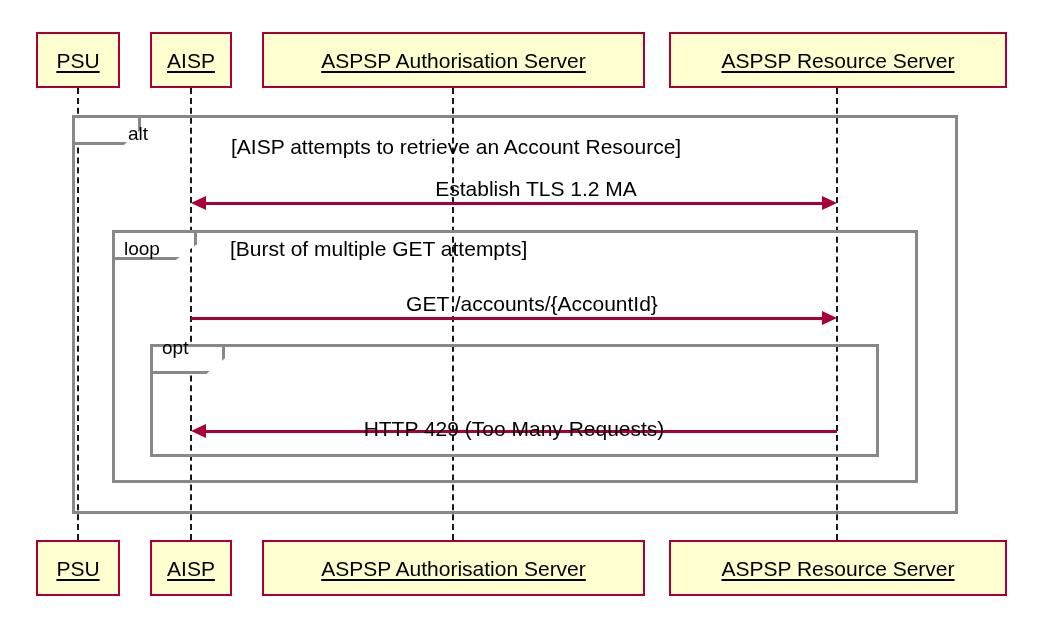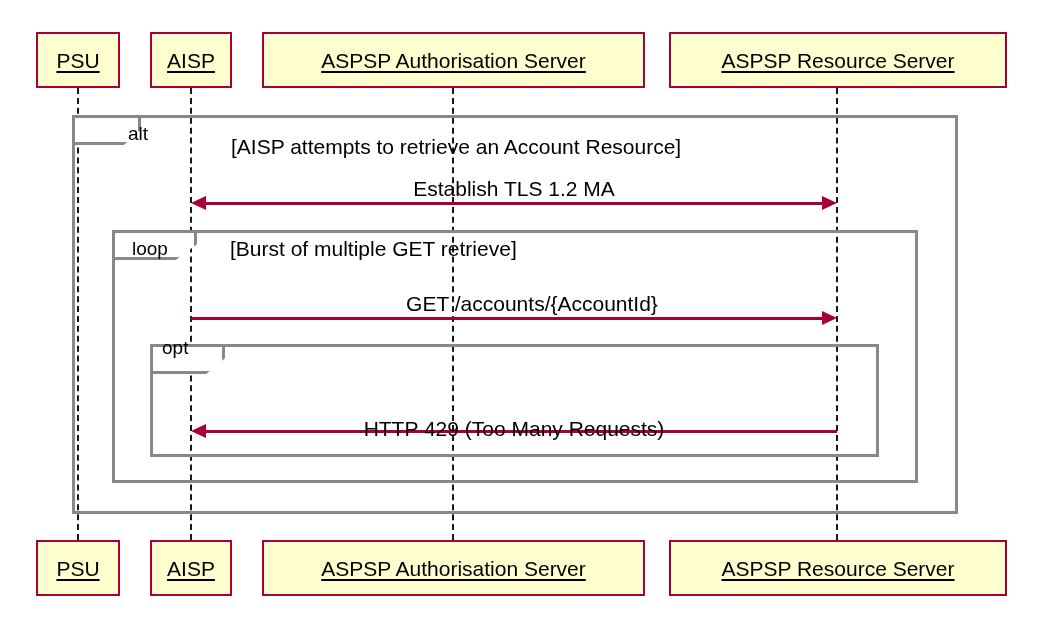--- a/index.html
+++ b/index.html
@@ -137,32 +137,32 @@
       </div>
     </div>
 
   <div id="fragments-layer">
       <div class="fragment" style="left: 72px; top: 115px; width: 886px; height: 399px;"></div>
       <div class="fragment-tab" style="left: 75px; top: 118px; width: 66px;"></div>
       <div class="fragment-tab-label" style="left: 84px; top: 124px; margin-left: 44px;">alt</div>
       <div class="fragment-condition" style="left: 186px; top: 136px; margin-left: 45px;">[AISP attempts to retrieve an Account Resource]</div>
       <div class="fragment" style="left: 112px; top: 230px; width: 806px; height: 253px;"></div>
       <div class="fragment-tab" style="left: 115px; top: 233px; width: 82px;"></div>
-      <div class="fragment-tab-label" style="left: 132px; top: 239px;">loop</div>
-      <div class="fragment-condition" style="left: 230px; top: 238px;">[Burst of multiple GET retrieve]</div>
+      <div class="fragment-tab-label" style="left: 124px; top: 239px;">loop</div>
+      <div class="fragment-condition" style="left: 230px; top: 238px;">[Burst of multiple GET attempts]</div>
       <div class="fragment" style="left: 150px; top: 344px; width: 729px; height: 113px;"></div>
       <div class="fragment-tab" style="left: 153px; top: 347px; width: 72px;"></div>
       <div class="fragment-tab-label" style="left: 162px; top: 338px;">opt</div>
     </div>
 
   <div id="messages-layer">
       <div class="message-line" style="left: 204px; top: 202px; width: 620px;"></div>
       <div class="arrowhead right" style="left: 822px; top: 196px;"></div>
       <div class="arrowhead left" style="left: 191px; top: 196px;"></div>
-      <div class="message-label" style="left: 514px; top: 178px;">Establish TLS 1.2 MA</div>
+      <div class="message-label" style="left: 536px; top: 178px;">Establish TLS 1.2 MA</div>
       <div class="message-line" style="left: 191px; top: 317px; width: 633px;"></div>
       <div class="arrowhead right" style="left: 822px; top: 311px;"></div>
       <div class="message-label" style="left: 532px; top: 293px;">GET /accounts/{AccountId}</div>
       <div class="message-line" style="left: 204px; top: 430px; width: 633px;"></div>
       <div class="arrowhead left" style="left: 191px; top: 424px;"></div>
       <div class="message-label" style="left: 514px; top: 418px;">HTTP 429 (Too Many Requests)</div>
     </div>
 
   <div id="participants-bottom-layer">
       <div class="participant" style="left: 36px; top: 540px; width: 84px; height: 56px;">

